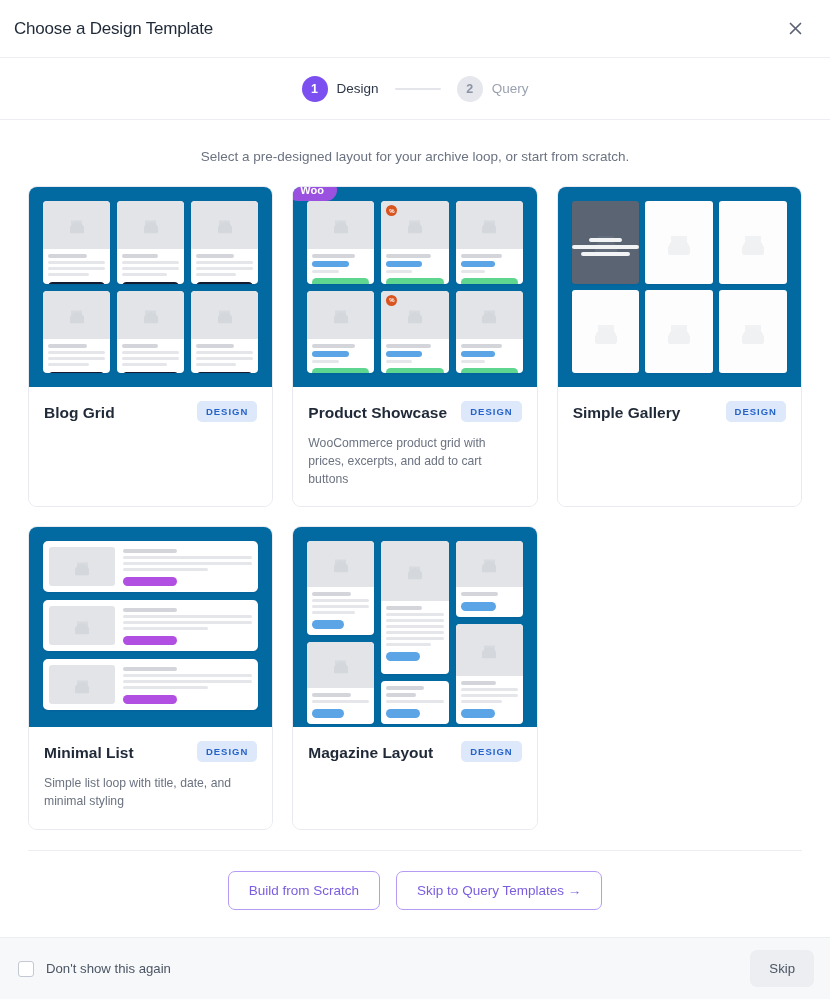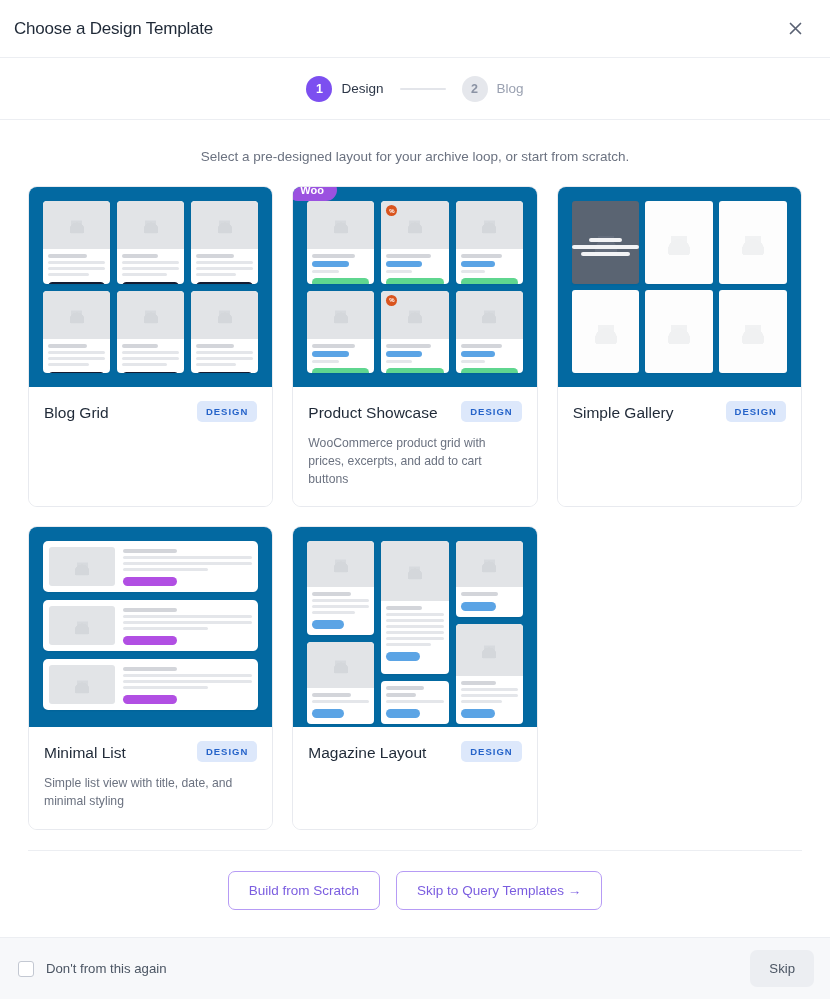--- a/index.html
+++ b/index.html
@@ -58,21 +58,21 @@
   .tpl-card {
     border: 1px solid #e8eaef; border-radius: 9px; overflow: hidden;
     background: #fff; cursor: pointer; display: flex; flex-direction: column;
   }
   .preview {
     background: #0369a1; padding: 14px; height: 200px;
     position: relative; overflow: hidden;
   }
   .card-info { padding: 14px 15px 18px; background:#fff; flex:1; }
   .card-head { display: flex; align-items: flex-start; justify-content: space-between; gap: 8px; }
-  .card-title { font-size: 15.5px; font-weight: 400; color: #1f2937; line-height: 1.2; padding-top:3px; }
+  .card-title { font-size: 15.5px; font-weight: 700; color: #1f2937; line-height: 1.2; padding-top:3px; }
   .badge {
     background: #dde8fb; color: #2563c9; font-size: 9.5px; font-weight: 700;
     letter-spacing: 1px; padding: 5px 9px; border-radius: 5px; white-space: nowrap;
   }
   .card-desc { font-size: 12.2px; color: #6b7280; line-height: 1.5; margin-top: 11px; }
 
   
   .ph-img {
     background: #e2e4e7; position: relative;
   }
@@ -207,21 +207,21 @@
   </div>
 
   <div class="steps-bar">
     <div class="step active">
       <span class="step-circle">1</span>
       <span class="step-label">Design</span>
     </div>
     <div class="step-connector"></div>
     <div class="step inactive">
       <span class="step-circle">2</span>
-      <span class="step-label">Blog</span>
+      <span class="step-label">Query</span>
     </div>
   </div>
 
   <div class="body-area">
     <div class="subtitle">Select a pre-designed layout for your archive loop, or start from scratch.</div>
 
     <div class="grid">
 
       <div class="tpl-card">
         <div class="preview">
@@ -425,21 +425,21 @@
                 <div class="pill purple" style="width:42%;margin-top:3px"></div>
               </div>
             </div>
           </div>
         </div>
         <div class="card-info">
           <div class="card-head">
             <div class="card-title">Minimal List</div>
             <div class="badge">DESIGN</div>
           </div>
-          <div class="card-desc">Simple list view with title, date, and minimal styling</div>
+          <div class="card-desc">Simple list loop with title, date, and minimal styling</div>
         </div>
       </div>
 
       <div class="tpl-card">
         <div class="preview">
           <div class="mag-grid">
 
             <div class="mag-col">
               <div class="mag-card">
                 <div class="ph-img" style="height:46px"></div>
@@ -518,18 +518,18 @@
 
     <div class="actions-row">
       <button class="ghost-btn">Build from Scratch</button>
       <button class="ghost-btn">Skip to Query Templates →</button>
     </div>
   </div>
 
   <div class="footer">
     <label class="chk-wrap">
       <span class="chk-box"></span>
-      <span class="chk-label">Don't from this again</span>
+      <span class="chk-label">Don't show this again</span>
     </label>
     <button class="skip-btn">Skip</button>
   </div>
 
 </div>
 
 </body></html>

